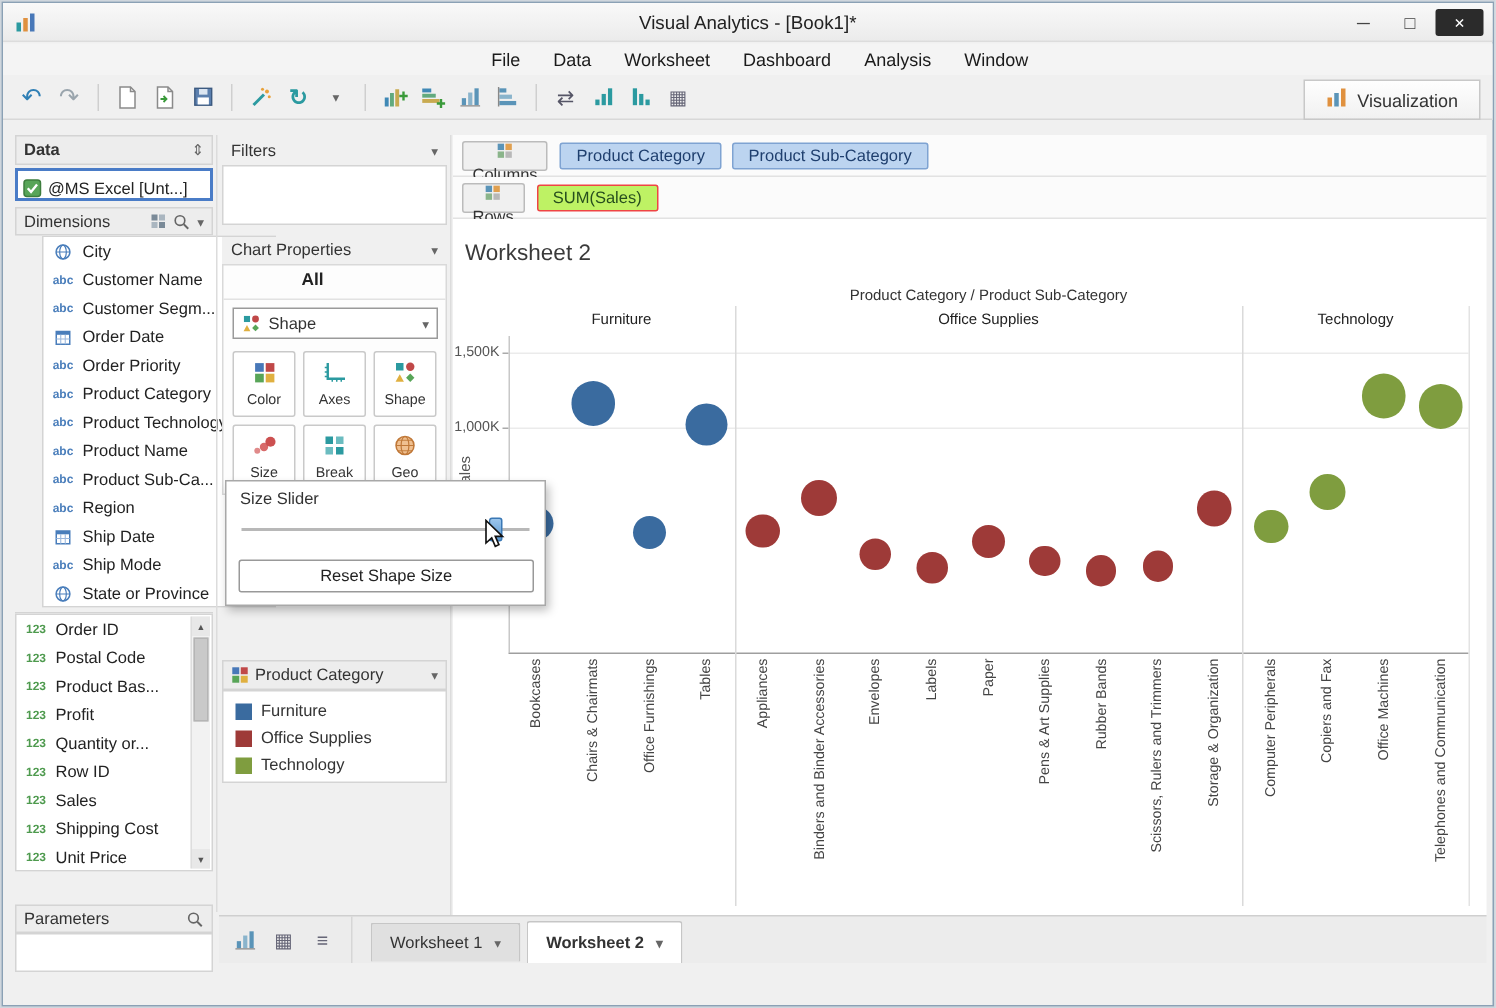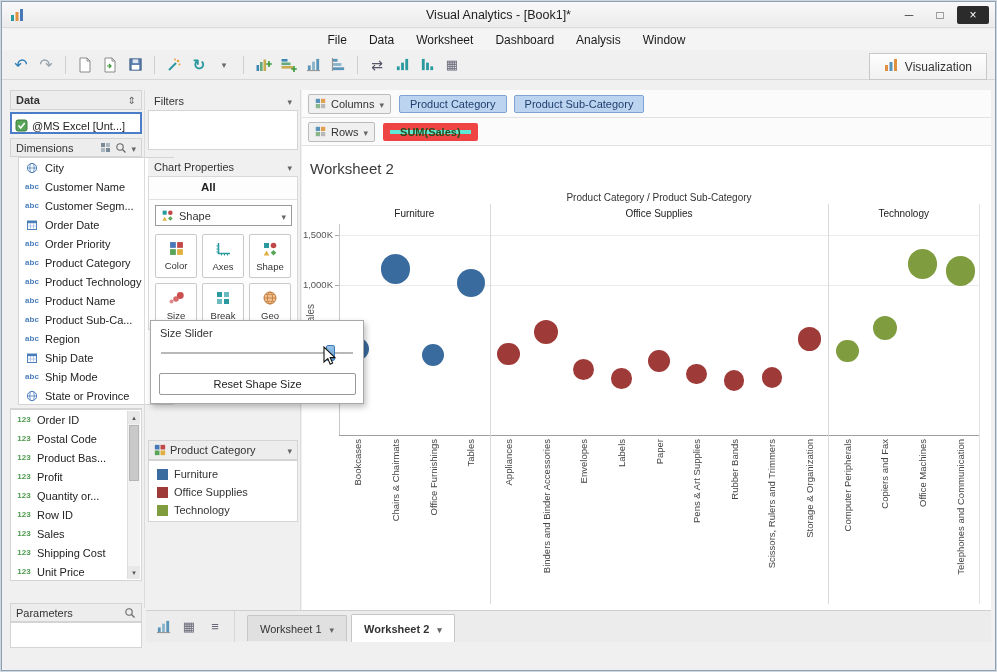--- a/index.html
+++ b/index.html
@@ -62,24 +62,24 @@
   
   .popup { position:absolute; left:148px; top:318px; width:214px; height:84px; background:#fff; border:1px solid #a8a8a8; box-shadow:2px 3px 6px rgba(0,0,0,.25); z-index:40; }
   .popup-title { position:absolute; left:9px; top:6px; font-size:11px; color:#333; }
   .slider-track { position:absolute; left:10px; top:31px; width:192px; height:2px; background:#b8b8b8; }
   .slider-handle { position:absolute; top:24px; width:9px; height:16px; background:linear-gradient(#9cc6ec,#5a96cf); border:1px solid #3a78b5; border-radius:2px; }
   .reset-btn { position:absolute; left:8px; top:52px; width:197px; height:22px; background:#fff; border:1px solid #999; border-radius:2px; display:flex; align-items:center; justify-content:center; font-size:11px; color:#222; }
   .cursor { position:absolute; left:320px; top:344px; z-index:50; }
 
   
   .shelf { position:absolute; left:300px; width:689px; height:28px; background:#fbfbfb; border-bottom:1px solid #e2e2e2; display:flex; align-items:center; gap:8px; padding-left:6px; }
-  .shelf-btn { height:20px; background:#f0f0f0; border:1px solid #bbb; border-radius:2px; display:flex; align-items:center; gap:5px; padding:0 6px; font-size:11px; color:#333; }
+  .shelf-btn { height:20px; background:#f0f0f0; border:1px solid #bbb; border-radius:2px; display:flex; align-items:center; gap:5px; padding:0 6px; font-size:11px; color:#333;flex-direction:column; }
   .pill { height:18px; display:flex; align-items:center; padding:0 10px; font-size:11px; border-radius:2px; white-space:nowrap; }
   .pill.dimension { background:#bcd4f0; border:1px solid #7fa3d2; color:#1f3f6e; }
-  .pill.measure { background:#5eead4; border:7px solid #ef4444; color:#274e1e;font-weight:bold; }
+  .pill.measure { background:#bef264; border:1px solid #ef4444; color:#274e1e; }
 
   .sheet { position:absolute; left:300px; top:144px; width:689px; height:464px; background:#fff; overflow:hidden; }
   .sheet-title { position:absolute; left:8px; top:14px; font-size:15px; color:#3a3a3a; }
   .ch { position:absolute; }
   .vlabel { position:absolute; writing-mode:vertical-rl; transform:rotate(180deg); font-size:9.5px; color:#444; white-space:nowrap; width:13px; line-height:13px; }
   .vtitle { position:absolute; writing-mode:vertical-rl; transform:rotate(180deg); font-size:10px; color:#555; white-space:nowrap; }
 
   .vline { position:absolute; width:1px; background:#dcdcdc; }
 
   
@@ -251,21 +251,21 @@
           </svg>
         </span>
     <span style="display:flex;">
           <svg width="12" height="12" viewBox="0 0 12 12">
             <circle cx="5" cy="5" r="3.2" fill="none" stroke="#666" stroke-width="1.1"></circle>
             <line x1="7.5" y1="7.5" x2="10.5" y2="10.5" stroke="#666" stroke-width="1.3"></line>
           </svg>
         </span>
     <span class="caret"></span>
   </div>
-  <div class="field-list" style="left:16px;top:155px;width:156px;height:248px;">
+  <div class="field-list" style="left:26px;top:155px;width:156px;height:248px;">
         <div class="field-row">
           <span class="fic">
             <svg width="12" height="12" viewBox="0 0 12 12">
               <circle cx="6" cy="6" r="4.6" fill="none" stroke="#4a7ebb"></circle>
               <ellipse cx="6" cy="6" rx="2.2" ry="4.6" fill="none" stroke="#4a7ebb" stroke-width=".8"></ellipse>
               <line x1="1.4" y1="6" x2="10.6" y2="6" stroke="#4a7ebb" stroke-width=".8"></line>
             </svg>
           </span>
           <span>City</span>
         </div>

